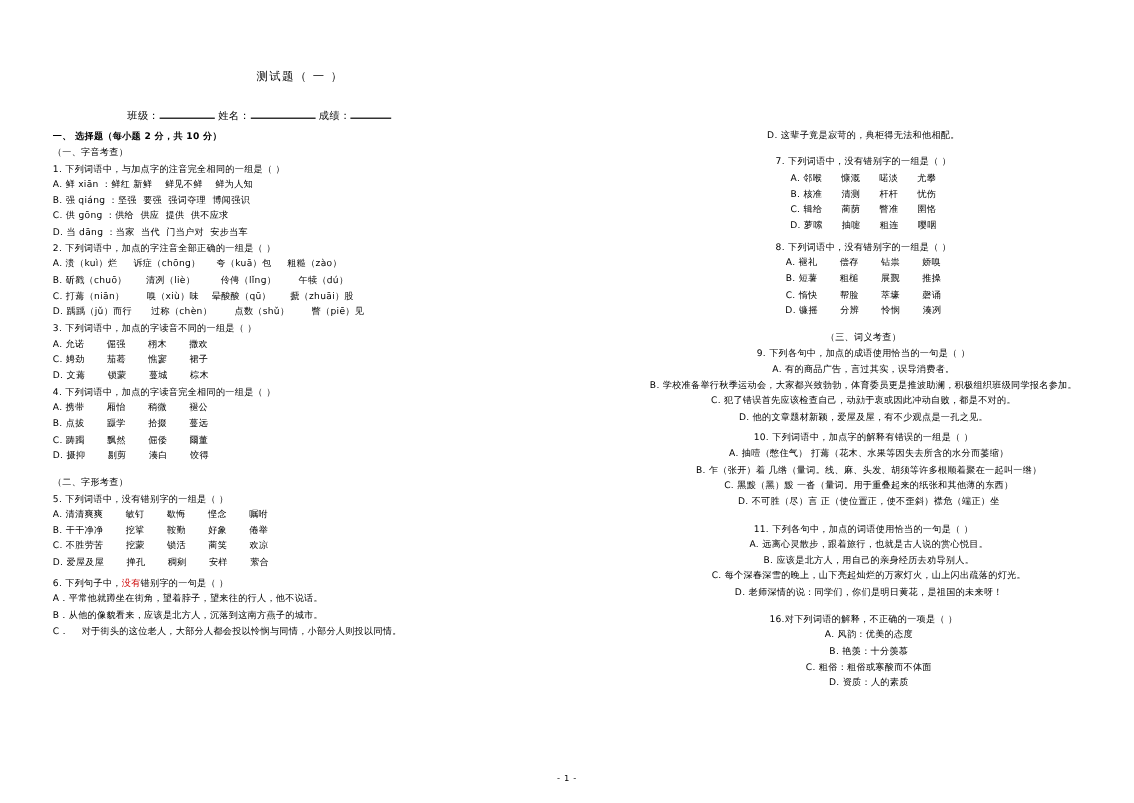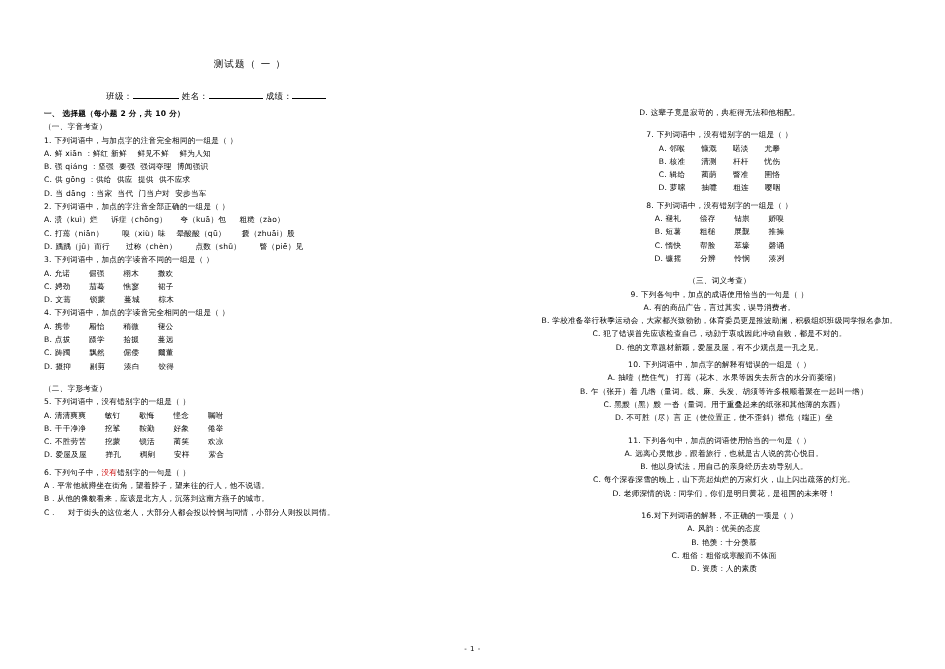--- a/index.html
+++ b/index.html
@@ -94,20 +94,21 @@
       <div class="sub-head">（一、字音考查）</div>
 
       <div class="q">1. 下列词语中，与加点字的注音完全相同的一组是（        ）</div>
       <div class="opt">A. 鲜 xiān ：鲜红 新鲜    鲜见不鲜    鲜为人知</div>
       <div class="opt">B. 强 qiáng ：坚强  要强  强词夺理  博闻强识</div>
       <div class="opt">C. 供 gōng ：供给  供应  提供  供不应求</div>
       <div class="opt">D. 当 dāng ：当家  当代  门当户对  安步当车</div>
 
       <div class="q">2. 下列词语中，加点的字注音全部正确的一组是（        ）</div>
       <div class="opt">A. 溃（kuì）烂     诉症（chōng）     夸（kuā）包     粗糙（zào）</div>
+      <div class="opt">B. 斫戳（chuō）      清冽（liè）        伶俜（lǐng）       午犊（dú）</div>
       <div class="opt">C. 打蔫（niān）       嗅（xiù）味    晕酸酸（qū）      搋（zhuāi）股</div>
       <div class="opt">D. 踽踽（jǔ）而行      过称（chèn）       点数（shǔ）       瞥（piē）见</div>
 
       <div class="q">3. 下列词语中，加点的字读音不同的一组是（        ）</div>
       <div class="opt">A. 允诺       倔强       栩木       撒欢</div>
       <div class="opt">C. 娉劲       茄蓦       憔寥       裙子</div>
       <div class="opt">D. 文蔫       锁蒙       蔓城       棕木</div>
 
       <div class="q">4. 下列词语中，加点的字读音完全相同的一组是（        ）</div>
       <div class="opt">A. 携带       厢怡       稍微       褪公</div>
@@ -169,21 +170,21 @@
       <div class="q">10. 下列词语中，加点字的解释有错误的一组是（        ）</div>
       <div class="opt-wrap indent1">A.  抽噎（憋住气）    打蔫（花木、水果等因失去所含的水分而萎缩）</div>
       <div class="opt-wrap indent1">B.  乍（张开）着    几绺（量词。线、麻、头发、胡须等许多根顺着聚在一起叫一绺）</div>
       <div class="opt-wrap indent1">C.  黑黢（黑）黢    一沓（量词。用于重叠起来的纸张和其他薄的东西）</div>
       <div class="opt-wrap indent1">D.  不可胜（尽）言     正（使位置正，使不歪斜）襟危（端正）坐</div>
 
       <div class="gap"></div>
 
       <div class="q">11. 下列各句中，加点的词语使用恰当的一句是（        ）</div>
       <div class="opt-wrap indent1">A. 远离心灵散步，跟着旅行，也就是古人说的赏心悦目。</div>
-      <div class="opt-wrap indent1">B. 他以身试法，用自己的亲身经历去劝导别人。</div>
+      <div class="opt-wrap indent1">B. 应该是北方人，用自己的亲身经历去劝导别人。</div>
       <div class="opt-wrap indent1">C. 每个深春深雪的晚上，山下亮起灿烂的万家灯火，山上闪出疏落的灯光。</div>
       <div class="opt-wrap indent1">D. 老师深情的说：同学们，你们是明日黄花，是祖国的未来呀！</div>
 
       <div class="gap"></div>
 
       <div class="q">16.对下列词语的解释，不正确的一项是（        ）</div>
       <div class="opt-wrap indent1">A. 风韵：优美的态度</div>
       <div class="opt-wrap indent1">B. 艳羡：十分羡慕</div>
       <div class="opt-wrap indent1">C. 粗俗：粗俗或寒酸而不体面</div>
       <div class="opt-wrap indent1">D. 资质：人的素质</div>

